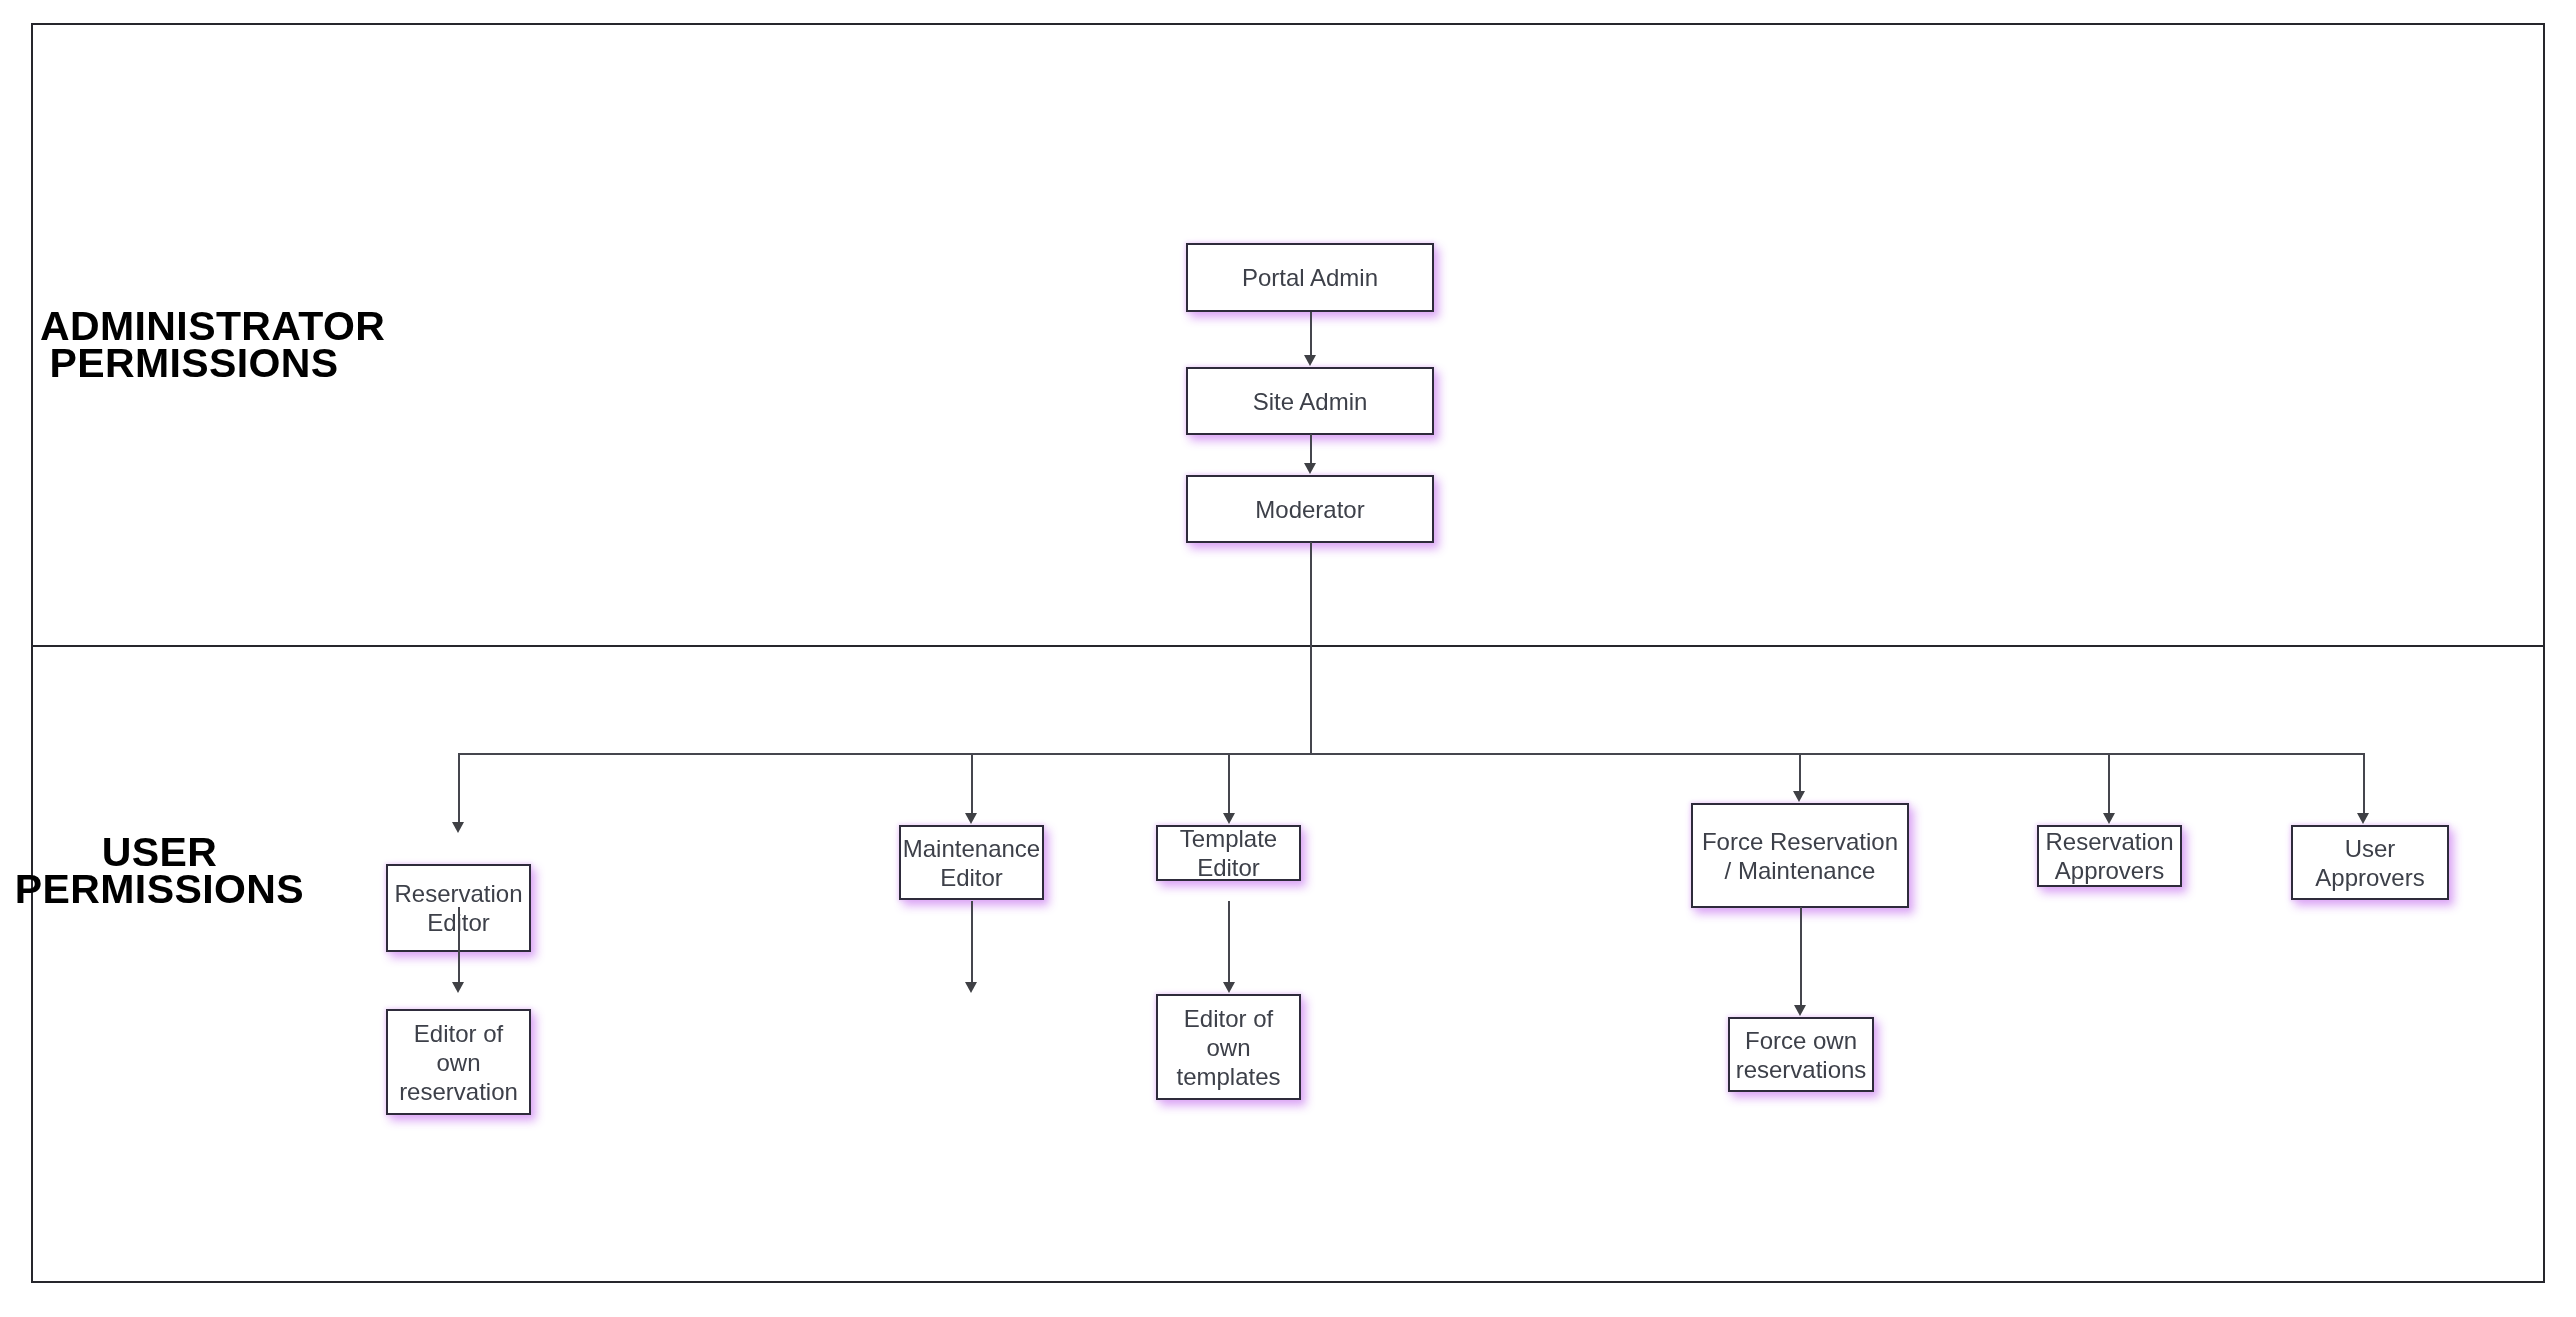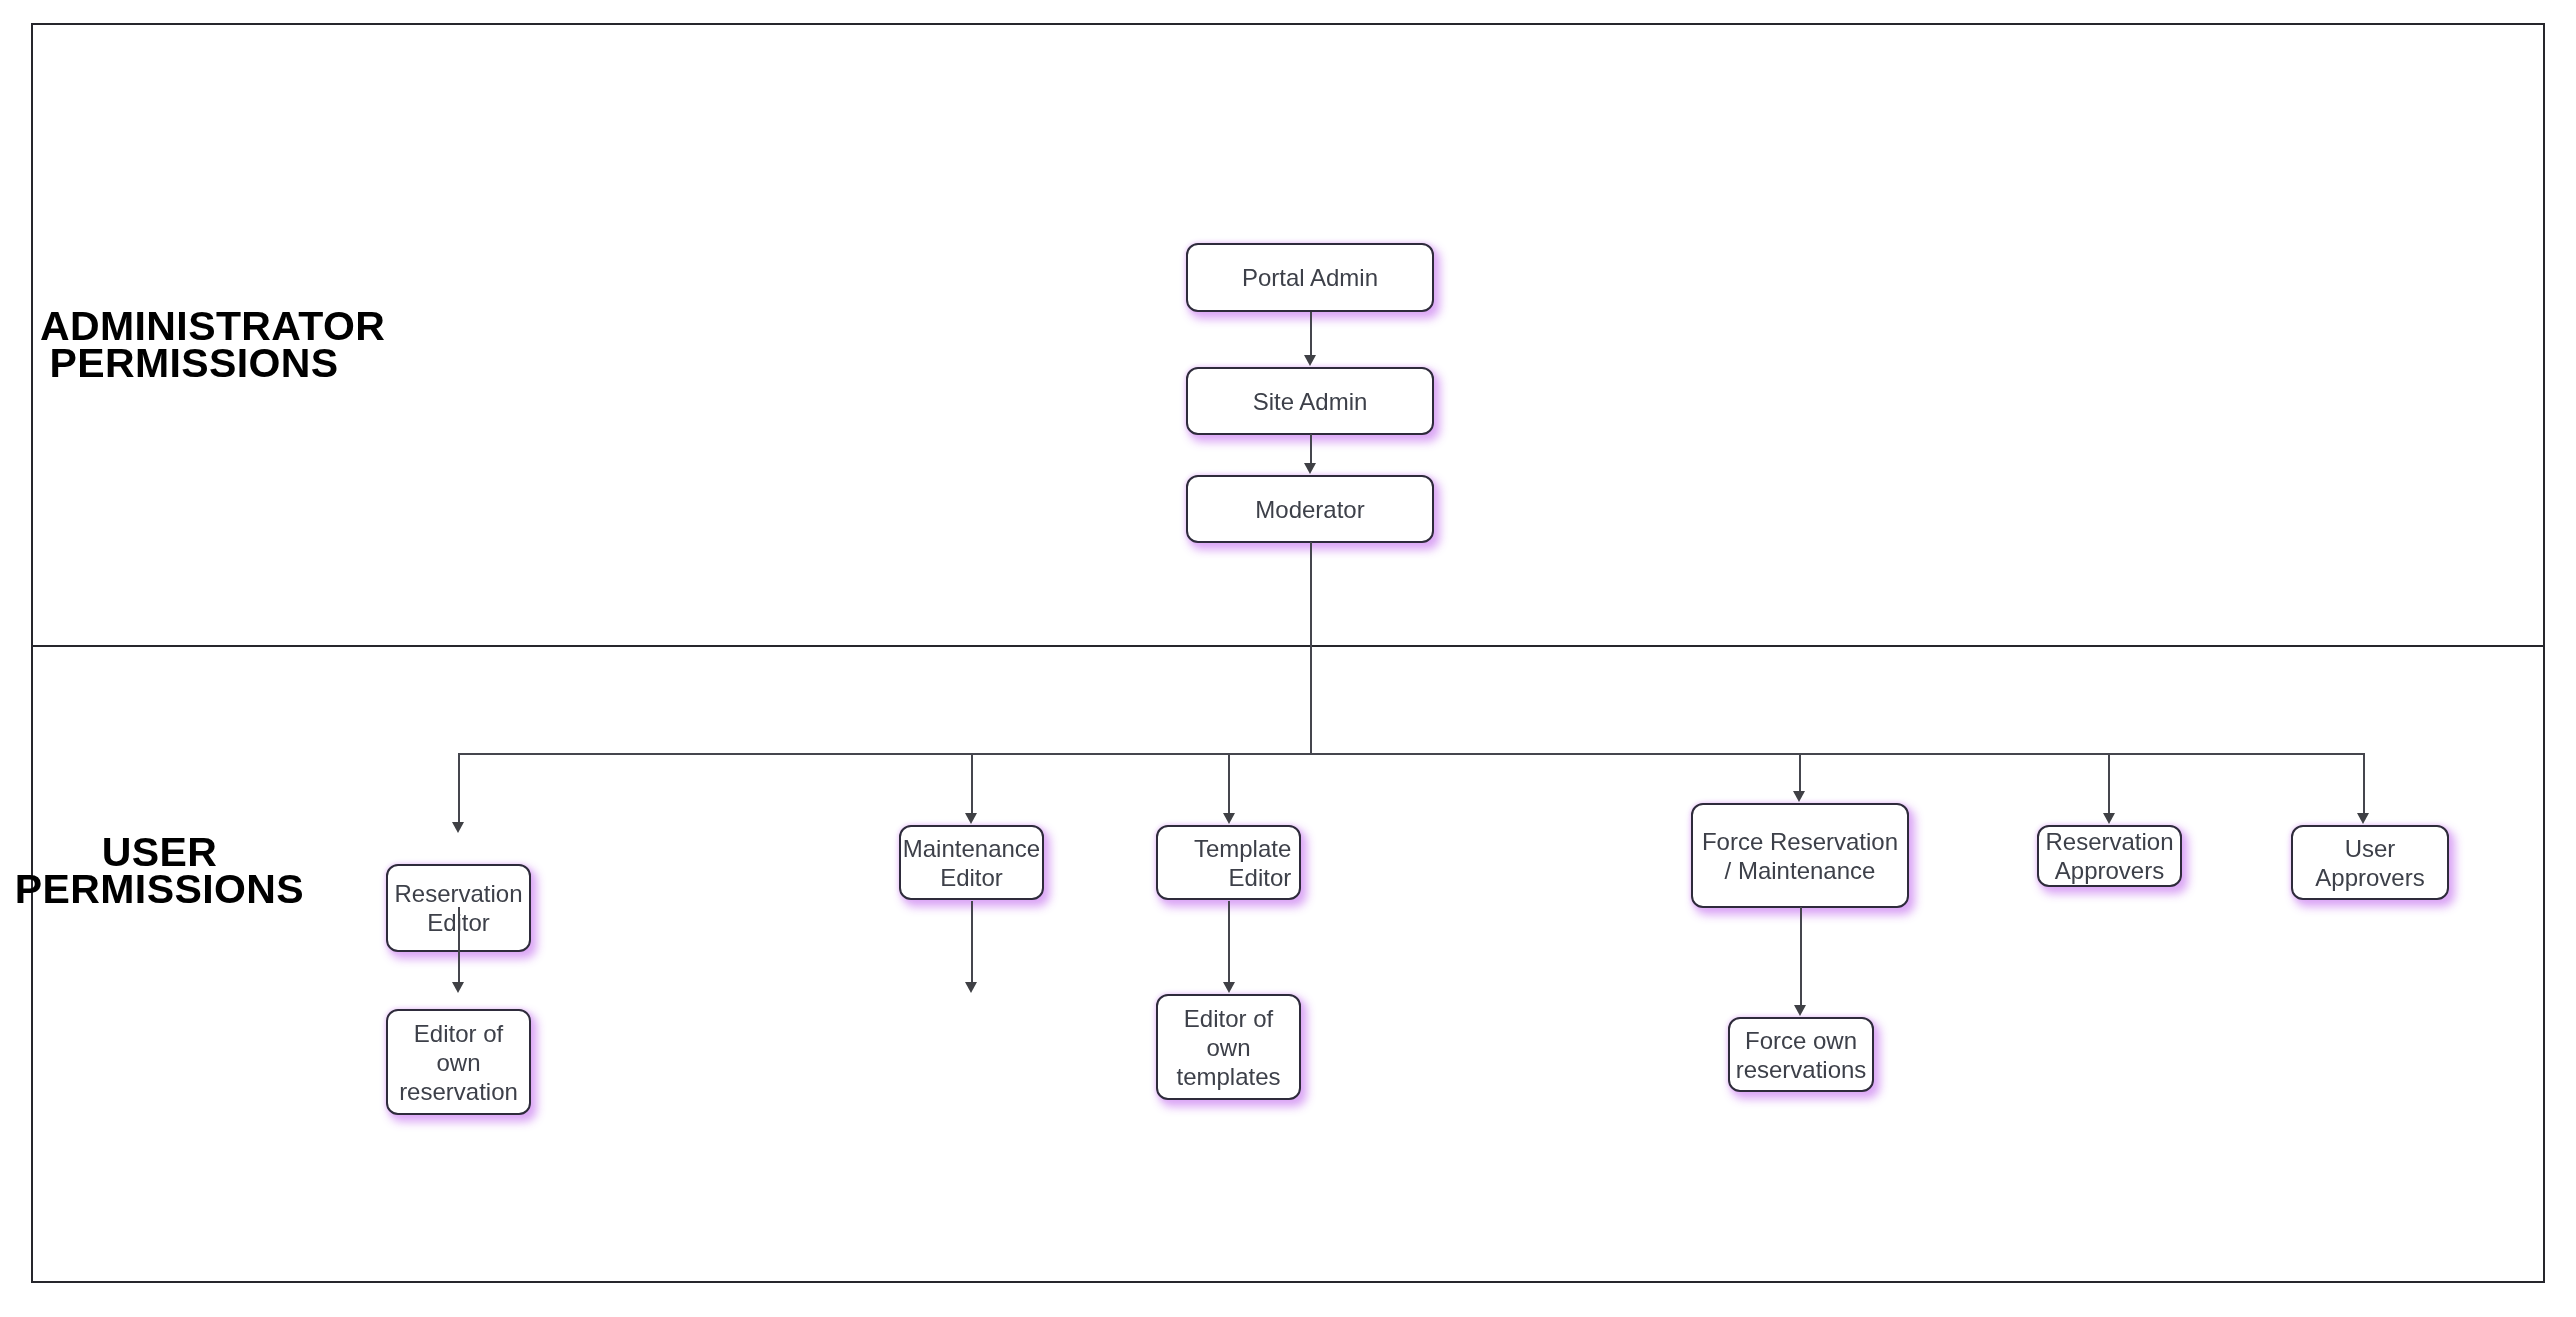--- a/index.html
+++ b/index.html
@@ -14,21 +14,21 @@
   .divider{
     position:absolute;left:31px;top:645px;width:2514px;height:2.3px;background:#26262c;
   }
   .section-label{
     position:absolute;font-weight:bold;color:#000000;font-size:41px;
     line-height:37px;text-align:center;letter-spacing:0.4px;white-space:nowrap;
   }
   .section-label span{display:block;}
   .node{
     position:absolute;box-sizing:border-box;background:#ffffff;
-    border:2.3px solid #2e2b3b;border-radius:12px;
+    border:2.3px solid #2e2b3b;border-radius:0;
     display:flex;align-items:center;justify-content:center;
     text-align:center;color:#3d4049;font-size:24px;line-height:29px;
     padding:0 7.7px;
     box-shadow:0 0 3.9px 0.8px rgba(224,170,248,0.45), 4.6px 5.4px 9.2px 0.8px rgba(213,150,243,0.85);
   }
   .vline{position:absolute;width:1.5px;background:#45464e;}
   .hline{position:absolute;height:1.5px;background:#45464e;}
   .arrow-down{
     position:absolute;width:0;height:0;
     border-left:6.2px solid transparent;border-right:6.2px solid transparent;
@@ -61,21 +61,21 @@
   <div class="node" style="left:1186px;top:475px;width:248px;height:68px;">
     <span>Moderator</span>
   </div>
 
   <div class="node" style="left:386px;top:834px;width:145px;height:88px;margin-top:30px;">
     <span>Reservation Editor</span>
   </div>
   <div class="node" style="left:899px;top:825px;width:145px;height:75px;">
     <span>Maintenance Editor</span>
   </div>
-  <div class="node" style="left:1156px;top:825px;width:145px;height:75px;text-align:right;">
+  <div class="node" style="left:1156px;top:825px;width:145px;height:56px;">
     <span>Template Editor</span>
   </div>
   <div class="node" style="left:1691px;top:803px;width:218px;height:105px;">
     <span>Force Reservation / Maintenance</span>
   </div>
   <div class="node" style="left:2037px;top:825px;width:145px;height:62px;align-items:center;">
     <span>Reservation Approvers</span>
   </div>
   <div class="node" style="left:2291px;top:825px;width:158px;height:75px;">
     <span>User Approvers</span>

